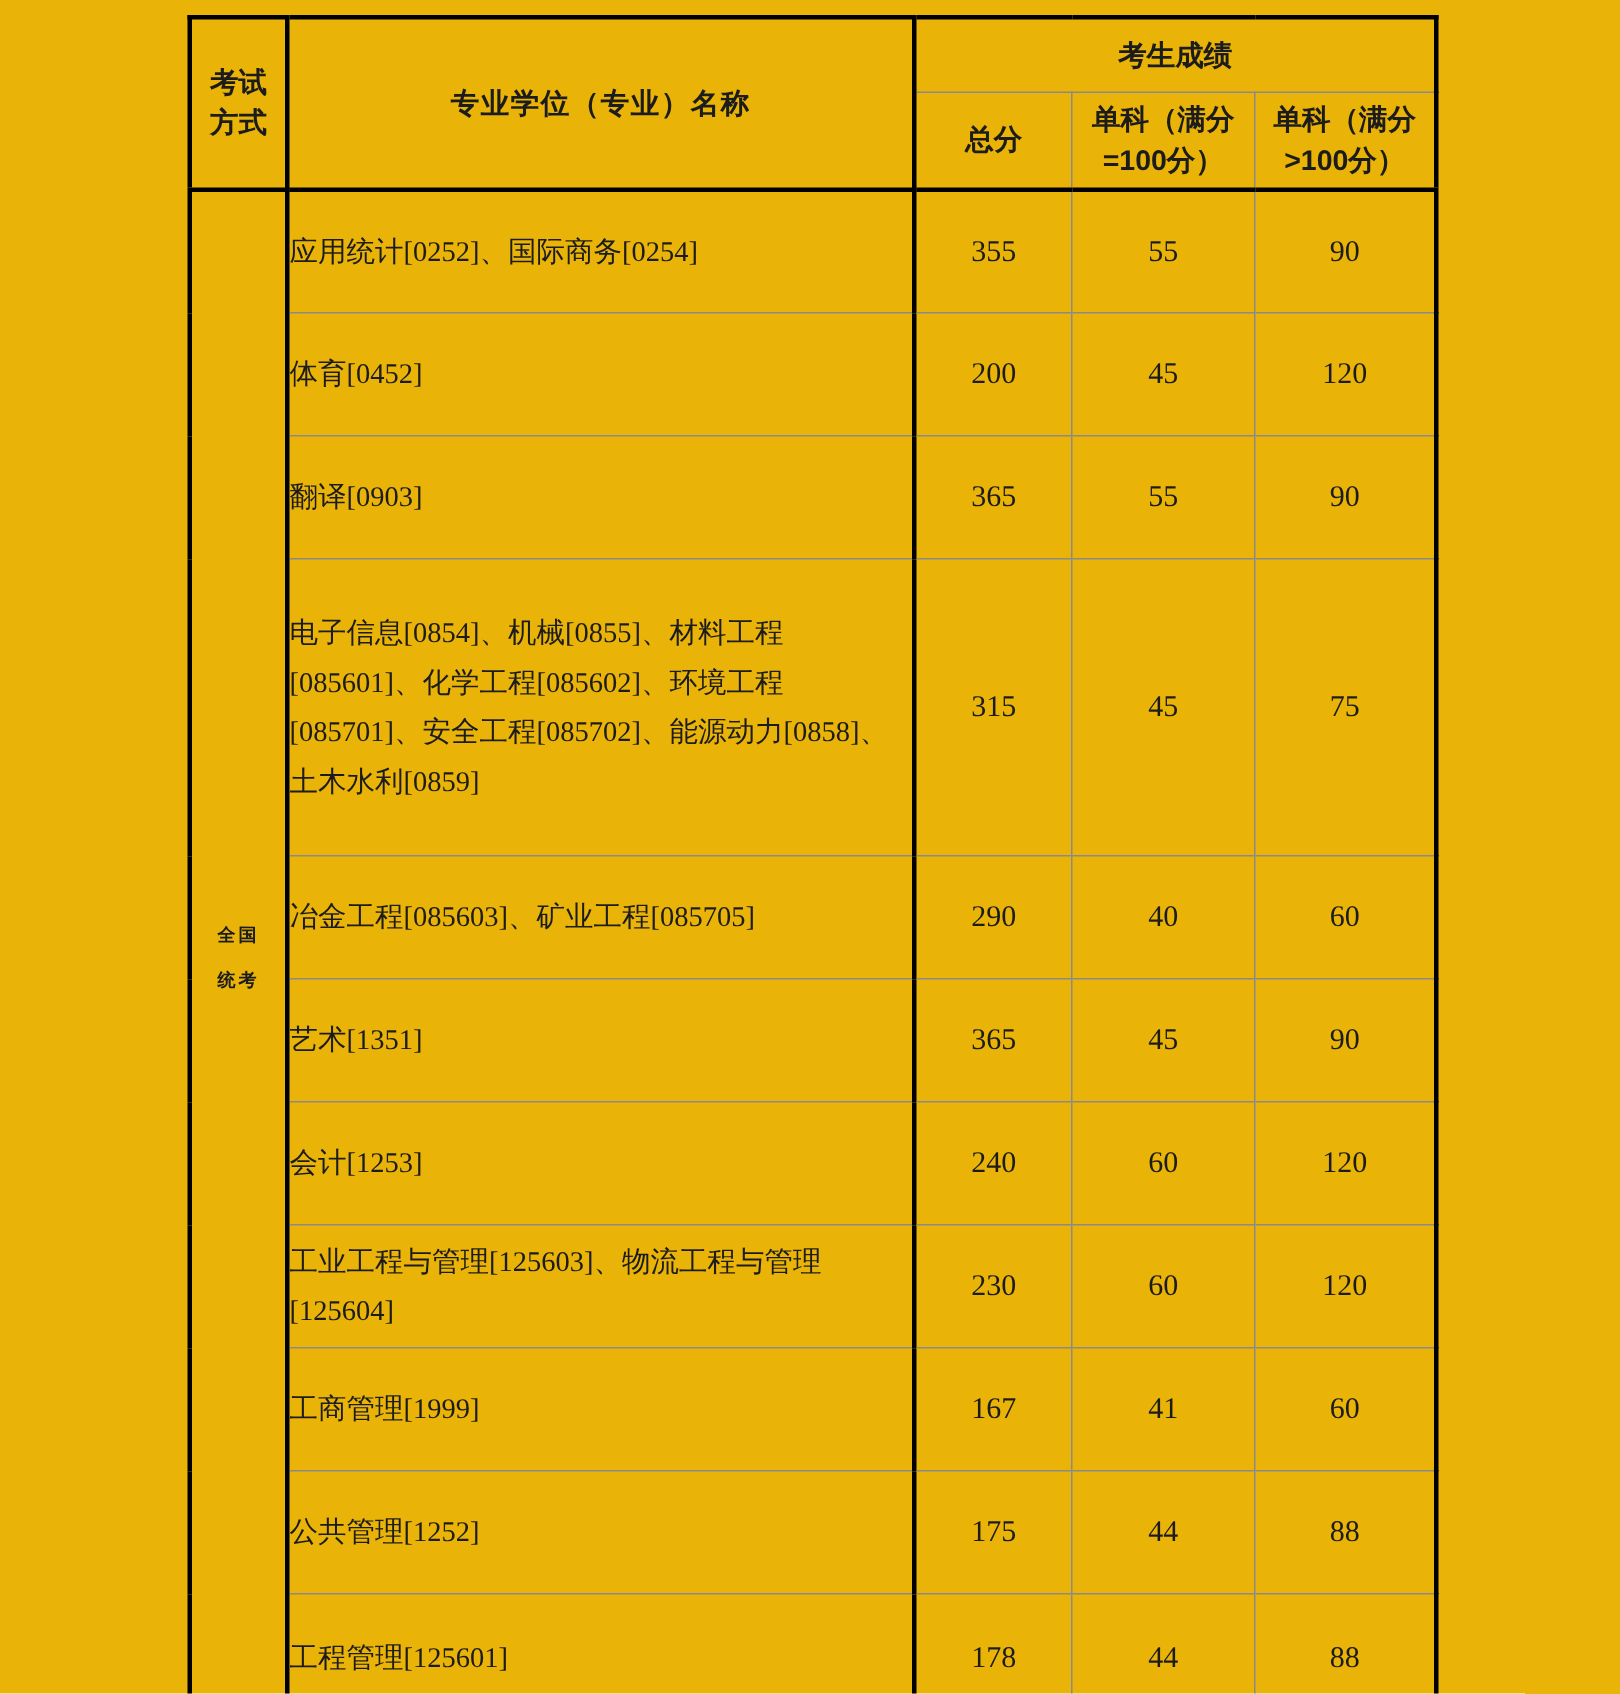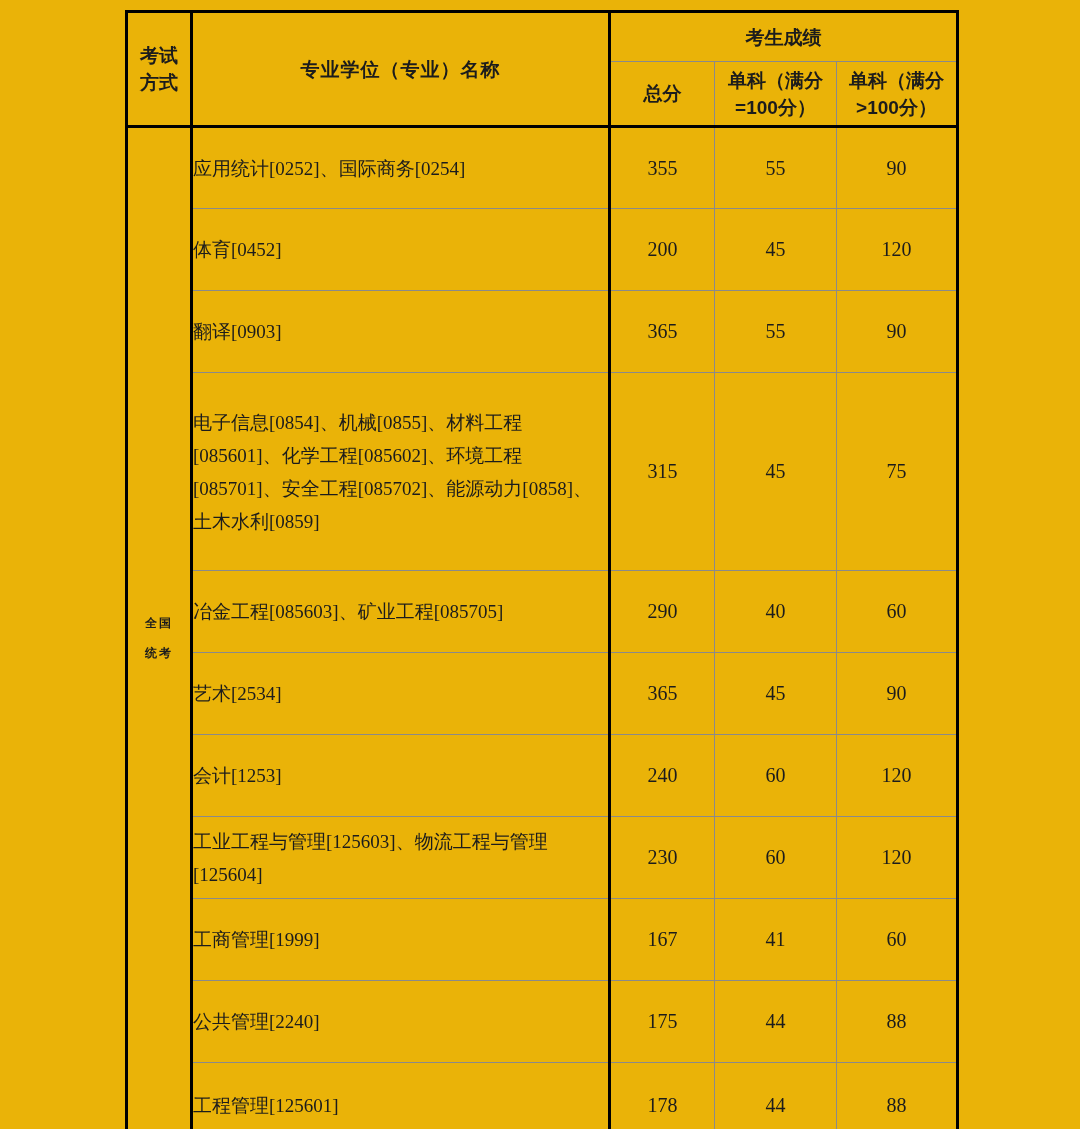--- a/index.html
+++ b/index.html
@@ -141,21 +141,21 @@
     </tr>
 
     <tr class="rd">
       <td class="name thickR">冶金工程[085603]、矿业工程[085705]</td>
       <td class="num">290</td>
       <td class="num">40</td>
       <td class="num">60</td>
     </tr>
 
     <tr class="rd">
-      <td class="name thickR">艺术[2534]</td>
+      <td class="name thickR">艺术[1351]</td>
       <td class="num">365</td>
       <td class="num">45</td>
       <td class="num">90</td>
     </tr>
 
     <tr class="rd">
       <td class="name thickR">会计[1253]</td>
       <td class="num">240</td>
       <td class="num">60</td>
       <td class="num">120</td>
@@ -169,21 +169,21 @@
     </tr>
 
     <tr class="rd">
       <td class="name thickR">工商管理[1999]</td>
       <td class="num">167</td>
       <td class="num">41</td>
       <td class="num">60</td>
     </tr>
 
     <tr class="rd">
-      <td class="name thickR">公共管理[2240]</td>
+      <td class="name thickR">公共管理[1252]</td>
       <td class="num">175</td>
       <td class="num">44</td>
       <td class="num">88</td>
     </tr>
 
     <tr class="rlast">
       <td class="name thickR">工程管理[125601]</td>
       <td class="num">178</td>
       <td class="num">44</td>
       <td class="num">88</td>

